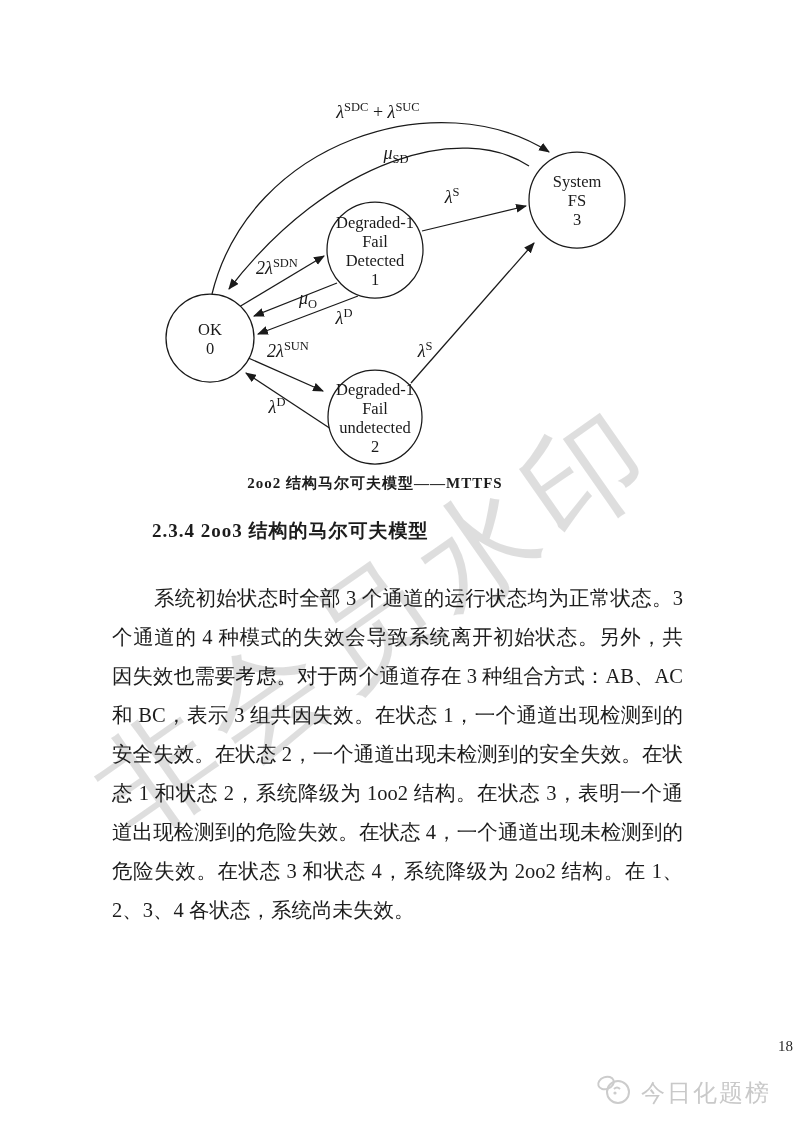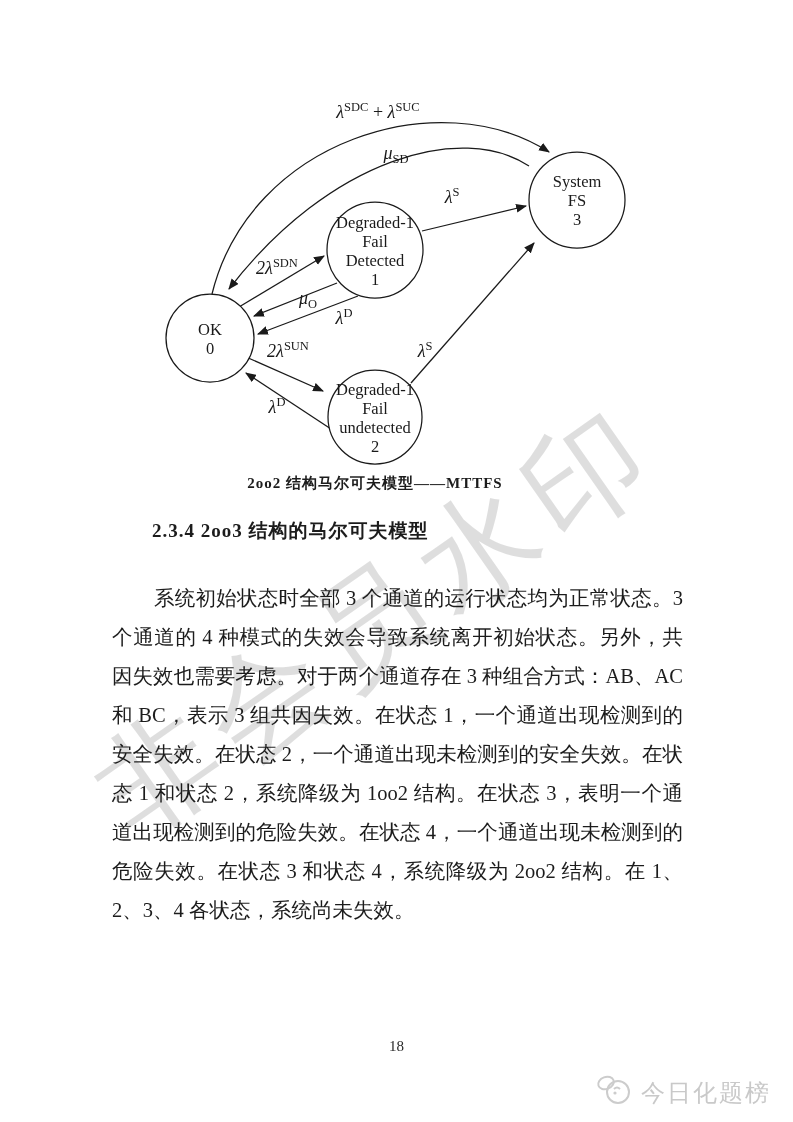--- a/index.html
+++ b/index.html
@@ -10,21 +10,21 @@
         font-family:"Liberation Sans",sans-serif;transform:rotate(-35deg);transform-origin:0 50%;}
   svg.diagram{position:absolute;left:0;top:0;font-family:"Liberation Serif",serif;}
   .caption{position:absolute;top:474px;left:0;width:750px;text-align:center;
         font-size:15px;font-weight:700;letter-spacing:1px;}
   .heading{position:absolute;top:518px;left:112px;font-size:19px;font-weight:bold;
         letter-spacing:1px;margin-left:40px;}
   .bodytext{position:absolute;top:579px;left:112px;width:571px;font-size:20.5px;
         line-height:39px;text-align:justify;}
   .bodytext p{margin:0;text-indent:2.05em;}
   .bodytext p + p{margin-top:16px;}
-  .pagenum{position:absolute;top:1038px;left:0;width:100%;text-align:center;font-size:15px;color:#2a2a2a;}
+  .pagenum{position:absolute;top:1038px;left:0;width:100%;text-align:right;font-size:15px;color:#2a2a2a;}
   .brand{position:absolute;top:1072px;right:22px;display:flex;align-items:center;gap:7px;
         color:#c9c9c9;font-size:24px;font-family:"Liberation Sans",sans-serif;letter-spacing:2px;}
   .brand .mascot{display:inline-block;}
 </style>
 </head>
 <body>
 
 <div class="page">
 
   <div class="watermark">非会员水印</div>

